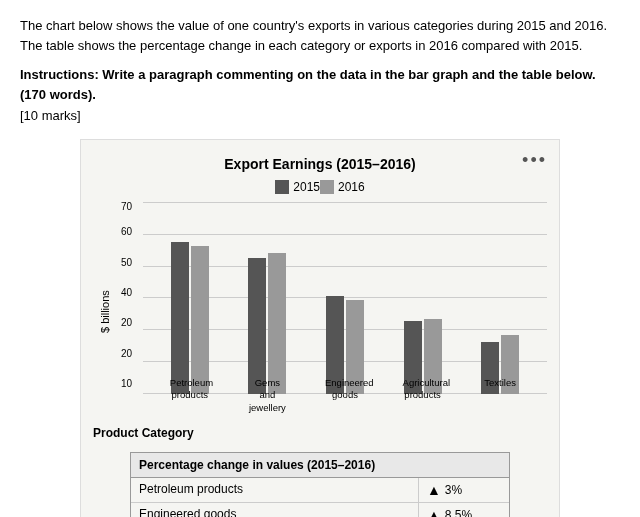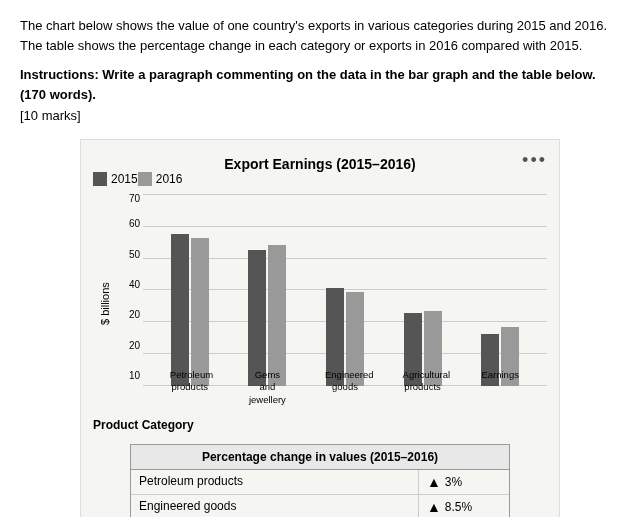--- a/index.html
+++ b/index.html
@@ -37,24 +37,25 @@
       top: 10px;
       right: 12px;
       font-size: 18px;
       color: #555;
       letter-spacing: 2px;
     }
     .chart-title {
       text-align: center;
       font-size: 14px;
       font-weight: bold;
-      margin-bottom: 0;
+      margin-bottom: 8px;
     }
     .legend {
       display: flex;
+      justify-content: center;
       margin-bottom: 8px;
       font-size: 12px;
     }
     .legend-item {
       display: flex;
       align-items: center;
       gap: 4px;
     }
     .legend-box {
       width: 14px;
@@ -94,21 +95,21 @@
     .y-axis-labels {
       position: absolute;
       top: 0; left: 0; bottom: 28px;
       width: 30px;
       display: flex;
       flex-direction: column;
       justify-content: space-between;
     }
     .y-tick {
       font-size: 10px;
-      text-align: right;
+      text-align: center;
       padding-right: 3px;
       line-height: 1;
       transform: translateY(-50%);
     }
     .y-tick:first-child { transform: translateY(0); }
     .bars-area {
       position: absolute;
       top: 0; left: 30px; right: 0; bottom: 28px;
       display: flex;
       align-items: flex-end;
@@ -143,21 +144,20 @@
       margin-top: 4px;
     }
     
     .table-container {
       margin: 12px auto 0 auto;
       width: 380px;
       border: 1px solid #999;
     }
     .table-header {
       background: #e8e8e8;
-      text-align: center;
       font-weight: bold;
       font-size: 12px;
       padding: 5px 8px;
       border-bottom: 1px solid #999;
     }
     .table-row {
       display: flex;
       border-bottom: 1px solid #ccc;
       font-size: 12px;
     }
@@ -252,21 +252,21 @@
           <div class="bar" style="height:calc(22/70 * 164px); background:#555555;"></div>
           <div class="bar" style="height:calc(25/70 * 164px); background:#999999;"></div>
         </div>
       </div>
 
       <div class="x-labels">
         <div class="x-label">Petroleum<br>products</div>
         <div class="x-label">Gems and<br>jewellery</div>
         <div class="x-label">Engineered<br>goods</div>
         <div class="x-label">Agricultural<br>products</div>
-        <div class="x-label">Earnings</div>
+        <div class="x-label">Textiles</div>
       </div>
     </div>
   </div>
 
   <div class="product-category-label">Product Category</div>
 
   <div class="table-container">
     <div class="table-header">Percentage change in values (2015–2016)</div>
     <div class="table-row">
       <div class="table-cell-label">Petroleum products</div>

